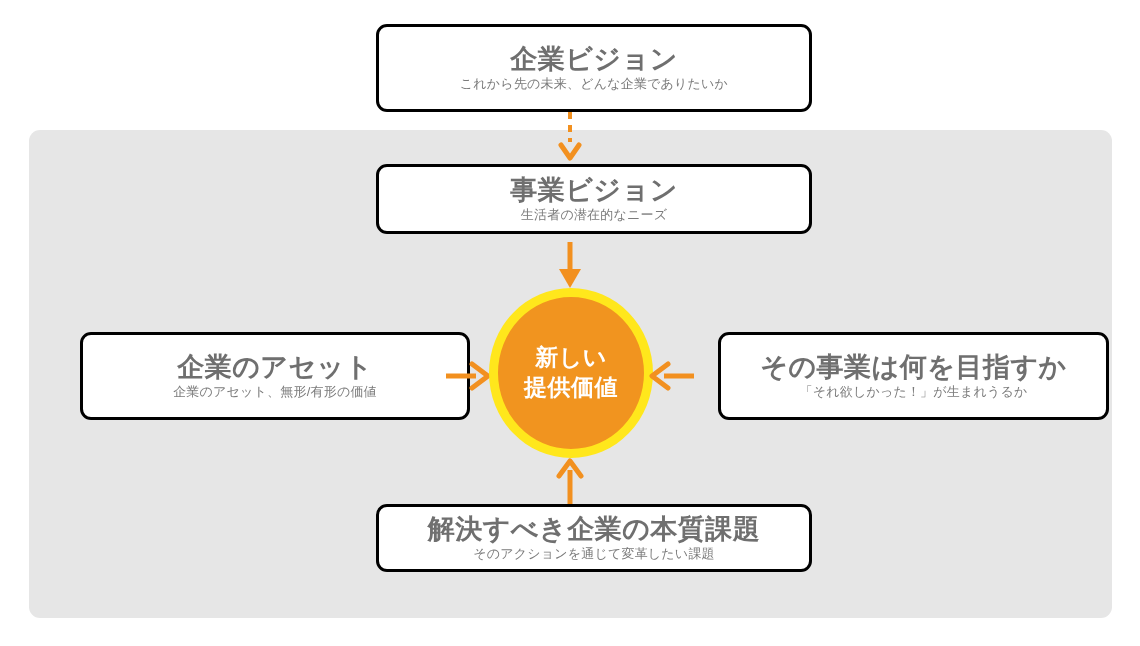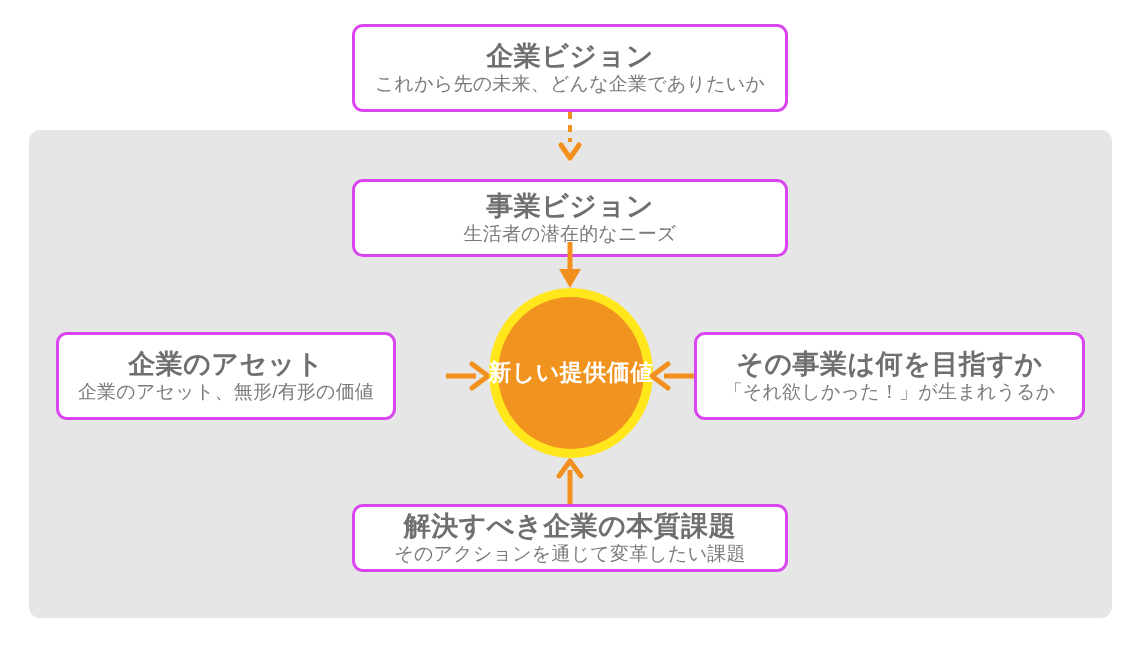--- a/index.html
+++ b/index.html
@@ -27,65 +27,66 @@
     height: 488px;
     background: #e6e6e6;
     border-radius: 11px;
   }
 
   
   .node {
     position: absolute;
     box-sizing: border-box;
     background: #ffffff;
-    border: 3px solid #d946ef;
+    border: 3px solid #000000;
     border-radius: 11px;
     display: flex;
     flex-direction: column;
     align-items: center;
     justify-content: center;
     text-align: center;
     line-height: 1.0;
+    margin-left: 24px;
   }
   .node .title {
     color: #6f6f6f;
     font-weight: bold;
     font-size: 27px;
     letter-spacing: 0.5px;
     white-space: nowrap;
     margin-bottom: 4px;
   }
   .node .sub {
     color: #7b7b7b;
     font-weight: normal;
-    font-size: 19px;
+    font-size: 13px;
     letter-spacing: 0.2px;
     white-space: nowrap;
   }
 
   
   #node-corporate-vision { left: 352px; top: 24px;  width: 436px; height: 88px; }
-  #node-business-vision  { left: 352px; top: 179px; width: 436px; height: 78px; }
-  #node-assets           { left: 56px;  top: 332px; width: 340px; height: 88px; }
+  #node-business-vision  { left: 352px; top: 164px; width: 436px; height: 70px; }
+  #node-assets           { left: 56px;  top: 332px; width: 390px; height: 88px; }
   #node-needs            { left: 694px; top: 332px; width: 391px; height: 88px; }
   #node-issues           { left: 352px; top: 504px; width: 436px; height: 68px; }
 
   
   .hub {
     position: absolute;
     left: 489px;
     top: 288px;
     width: 164px;
     height: 170px;
     box-sizing: border-box;
     background: #f1941f;
     border: 9px solid #ffe71c;
     border-radius: 50%;
     display: flex;
-    flex-direction: row;
+    flex-direction: column;
     align-items: center;
     justify-content: center;
     text-align: center;
   }
   .hub .hub-line {
     color: #ffffff;
     font-weight: bold;
     font-size: 23px;
     line-height: 1.30;
     white-space: nowrap;

